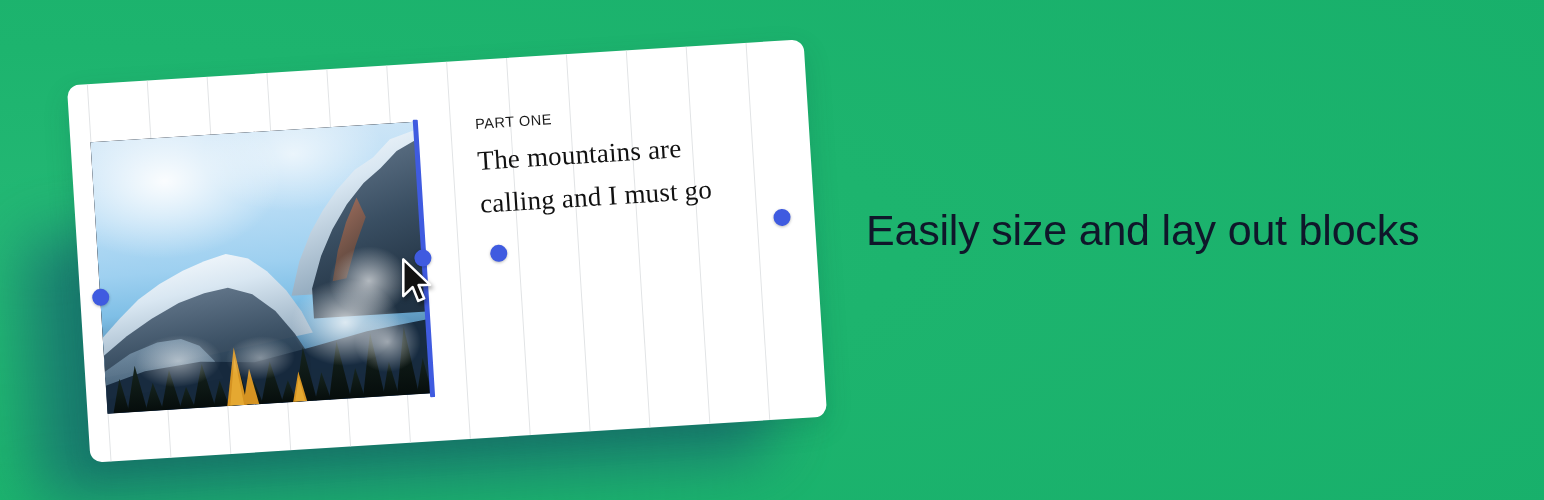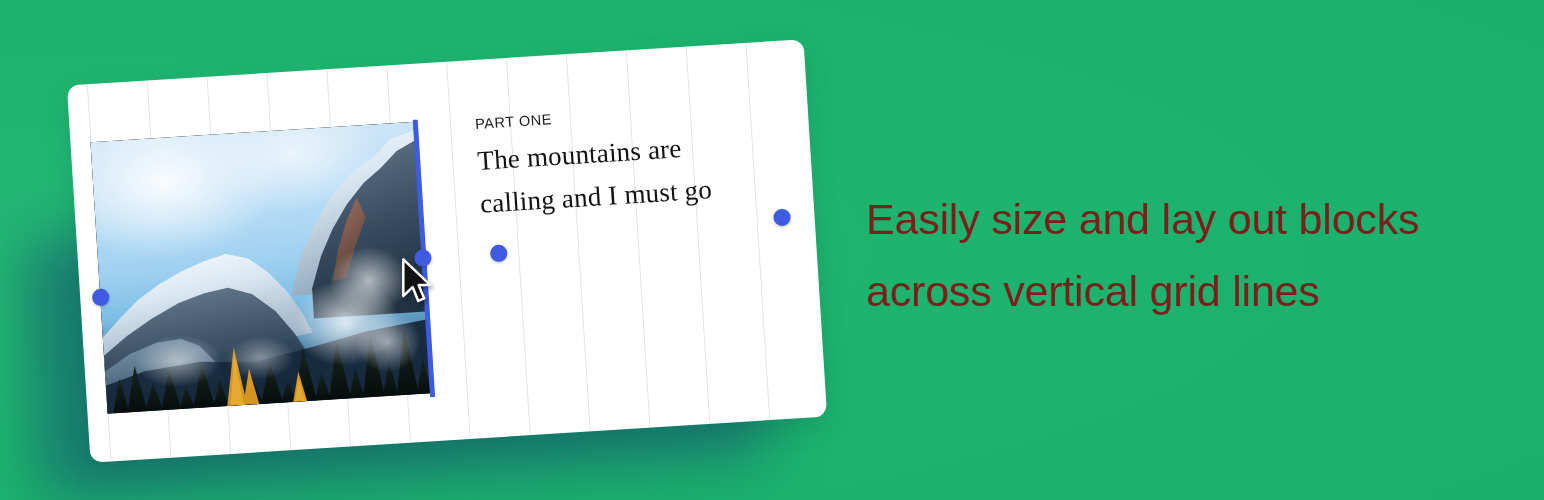--- a/index.html
+++ b/index.html
@@ -115,23 +115,23 @@
   .cursor{
     position:absolute;
     left:399px;top:258px;
     width:34px;height:48px;
     filter:drop-shadow(2px 3px 2px rgba(0,0,0,.35));
   }
 
   
   .copy{
     position:absolute;
-    left:866px;top:183px;
+    left:866px;top:194px;
     width:640px;
-    color:#7f1d1d;
+    color:#0f172a;
     font-family:"Liberation Sans", sans-serif;
     font-size:43px;
     font-weight:400;
     line-height:1.68;
     letter-spacing:-.2px;
   }
   .copy .line{display:block;white-space:nowrap;}
 </style>
 </head>
 <body>
@@ -257,16 +257,15 @@
   </div>
 
   <div class="cursor">
     <svg viewBox="0 0 24 34" width="34" height="48">
       <path d="M3 1 L3 27 L9.6 20.6 L13.6 30.4 L17.8 28.6 L13.8 19.2 L22 19 Z" fill="#111111" stroke="#ffffff" stroke-width="1.8" stroke-linejoin="round"></path>
     </svg>
   </div>
 
   <div class="copy">
     <span class="line">Easily size and lay out blocks</span>
-    <span class="line">across vertical grid lines</span>
   </div>
 
 </div>
 
 </body></html>

